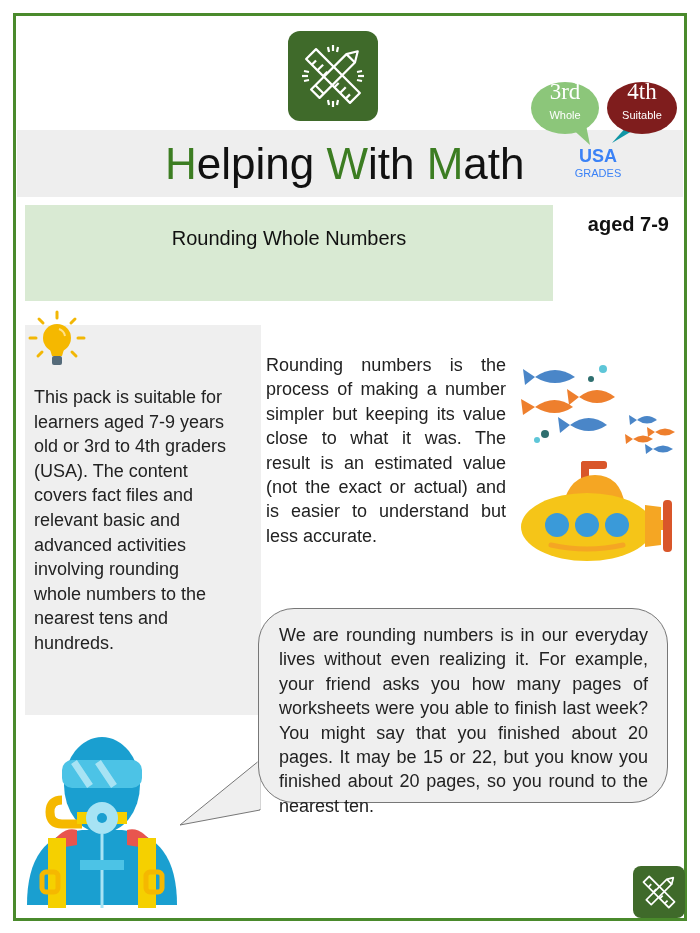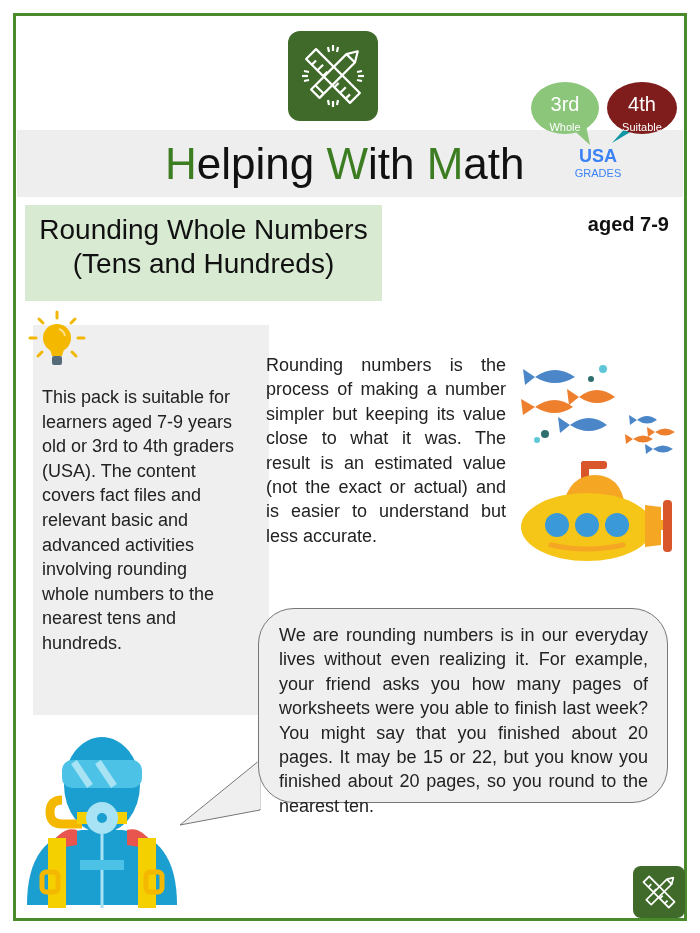--- a/index.html
+++ b/index.html
@@ -6,30 +6,30 @@
   body{width:700px;height:933px;position:relative;overflow:hidden;font-family:"Liberation Sans",sans-serif;color:#222;}
   .frame{position:absolute;left:13px;top:13px;width:668px;height:902px;border:3px solid #4a8a2c;}
   .logo{position:absolute;left:288px;top:31px;width:90px;height:90px;border-radius:12px;background:#3f6a2a;}
   .logo svg{position:absolute;left:0;top:0;}
   .band{position:absolute;left:17px;top:130px;width:666px;height:67px;background:#eeeeee;}
   .title{position:absolute;left:165px;top:138px;font-size:44px;line-height:52px;color:#111;letter-spacing:0px;}
   .title .g{color:#3c7d22;}
   .bubble{position:absolute;border-radius:50%;color:#fff;text-align:center;}
   .b3{left:531px;top:82px;width:68px;height:52px;background:#8cc67a;}
   .b4{left:607px;top:82px;width:70px;height:52px;background:#7f1d1d;}
-  .bubble .big{display:block;font-size:20px;line-height:20px;margin-top:12px;}
+  .bubble .big{display:block;font-size:23px;line-height:20px;margin-top:0;font-family:Liberation Serif, serif;}
   .bubble .small{display:block;font-size:11px;line-height:14px;margin-top:6px;}
   .usa{position:absolute;left:568px;top:146px;width:60px;text-align:center;color:#3b82f6;}
   .usa .u{display:block;font-size:18px;font-weight:bold;line-height:20px;}
   .usa .gr{display:block;font-size:11px;line-height:14px;}
-  .topic{position:absolute;left:25px;top:205px;width:357px;height:96px;background:#d9ead3;text-align:center;font-size:28px;line-height:34px;color:#111;box-sizing:border-box;padding-top:8px;}
+  .topic{position:absolute;left:25px;top:205px;width:528px;height:96px;background:#d9ead3;text-align:center;font-size:20px;line-height:34px;color:#111;box-sizing:border-box;padding-top:16px;}
   .suitable{position:absolute;right:31px;top:210px;text-align:right;}
   .suitable .s1{display:block;font-size:18px;font-style:italic;text-decoration:underline;line-height:22px;color:#111;}
   .suitable .s2{display:block;font-size:20px;font-weight:bold;line-height:28px;color:#111;}
-  .sidebox{position:absolute;left:33px;top:325px;width:236px;height:390px;background:#efefef;}
+  .sidebox{position:absolute;left:25px;top:325px;width:236px;height:390px;background:#efefef;}
   .sidebox p{position:absolute;left:9px;top:60px;margin:0;width:195px;font-size:18px;line-height:24.6px;color:#222;}
   .bulb{position:absolute;left:25px;top:310px;}
   .intro{position:absolute;left:266px;top:353px;width:240px;margin:0;font-size:18px;line-height:24.4px;text-align:justify;color:#222;}
   .fish{position:absolute;left:515px;top:355px;}
   .speech{position:absolute;left:258px;top:608px;width:410px;height:195px;background:#efefef;border:1px solid #777;border-radius:36px;box-sizing:border-box;}
   .speech p{margin:0;position:absolute;left:20px;top:14px;width:369px;font-size:18px;line-height:24.4px;text-align:justify;color:#222;}
   .tail{position:absolute;left:180px;top:760px;}
   .diver{position:absolute;left:22px;top:730px;}
   .logo-small{position:absolute;left:633px;top:866px;width:52px;height:52px;border-radius:8px;background:#3f6a2a;}
 </style>
@@ -89,21 +89,20 @@
   <span class="big">4th</span>
   <span class="small">Suitable</span>
 </div>
 <div class="usa">
   <span class="u">USA</span>
   <span class="gr">GRADES</span>
 </div>
 
 <div class="topic">
   <div>Rounding Whole Numbers</div>
-  <div>(Tens and Hundreds)</div>
 </div>
 
 <div class="suitable">
   <span class="s2">aged 7-9</span>
 </div>
 
 <div class="sidebox">
   <p>This pack is suitable for learners aged 7-9 years old or 3rd to 4th graders (USA). The content covers fact files and relevant basic and advanced activities involving rounding whole numbers to the nearest tens and hundreds.</p>
 </div>
 <svg class="bulb" width="64" height="64" viewBox="0 0 64 64">

